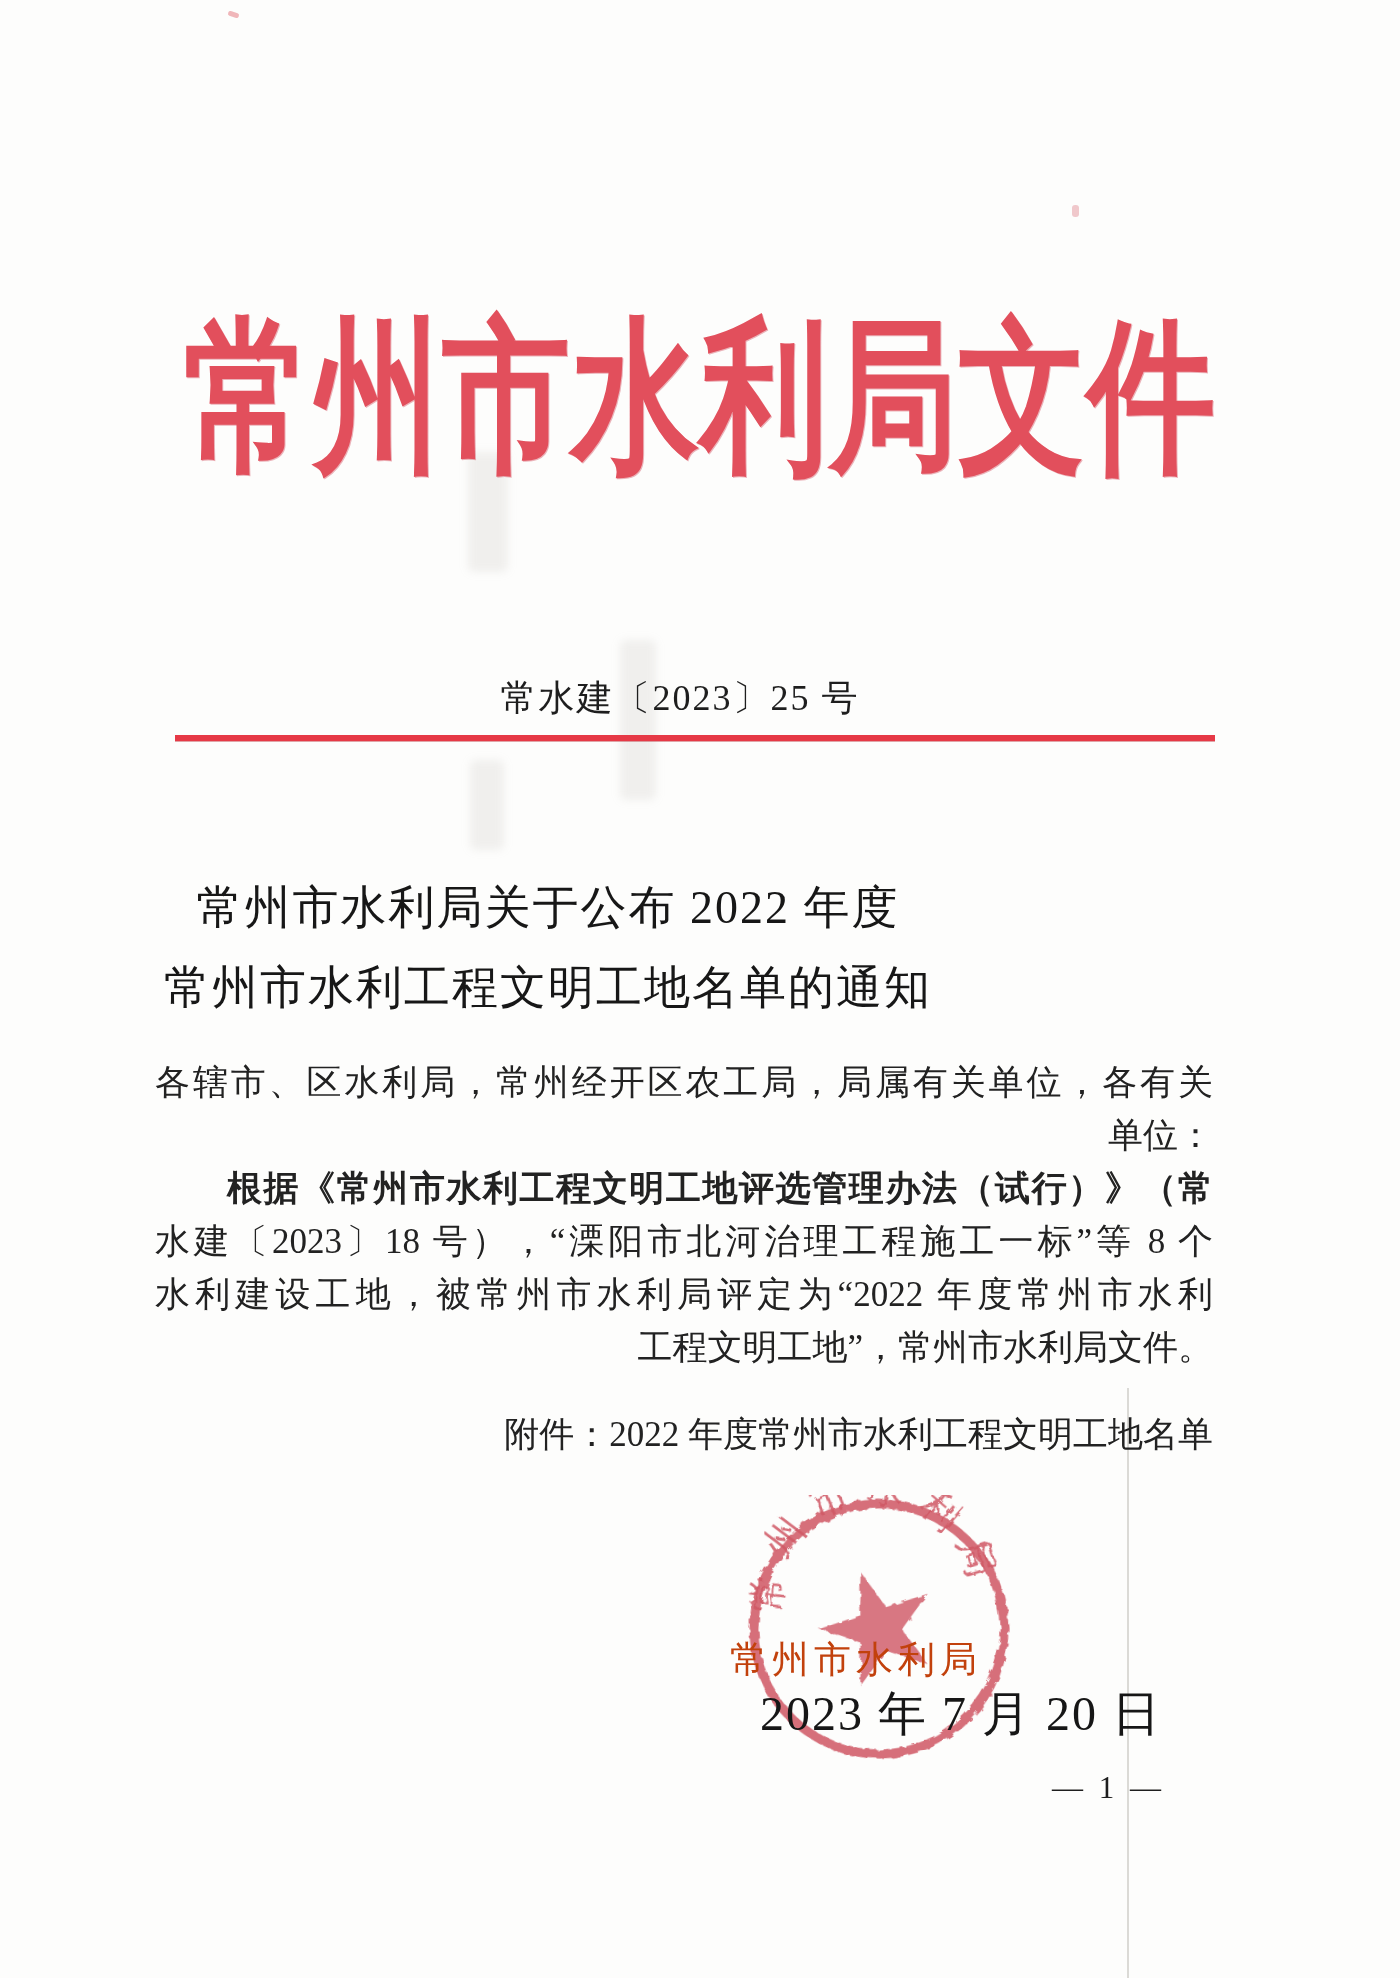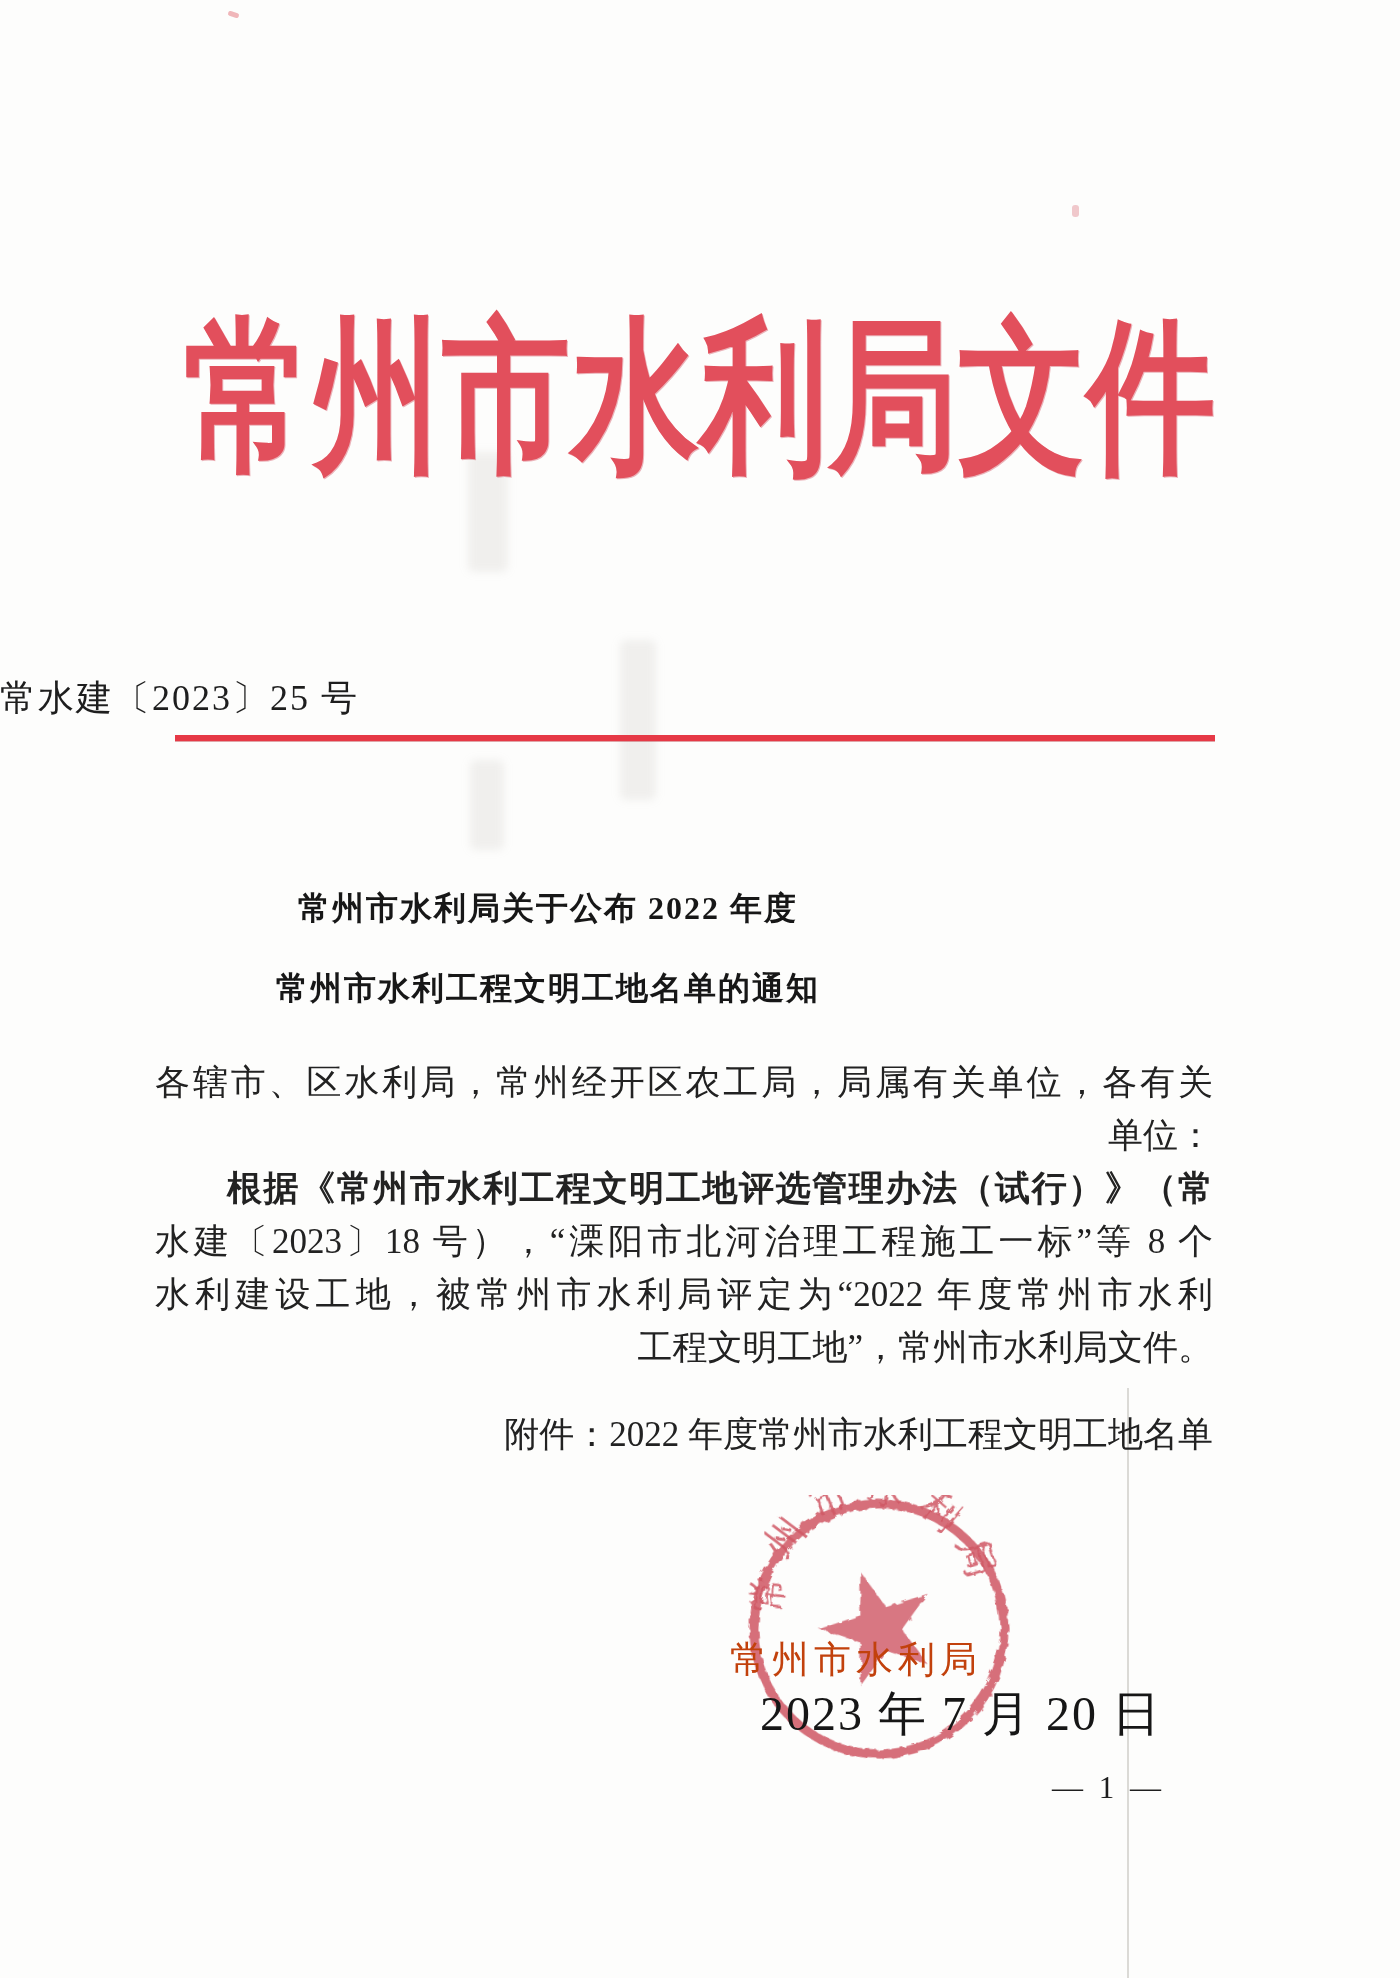--- a/index.html
+++ b/index.html
@@ -21,37 +21,37 @@
     color:#e24f5c;
     letter-spacing:1px;
     transform:scaleY(1.30);
     transform-origin:center center;
     white-space:nowrap;
     text-shadow:1px 1px 0 rgba(200,40,60,.35);
   }
   
   .doc-number{
     position:absolute;left:0;top:676px;width:1360px;
-    text-align:left;
+    text-align:center;
     font-size:36px;line-height:44px;
     color:#1e1e1e;
     letter-spacing:2px;
   }
   
   .red-rule{
     position:absolute;left:175px;top:735px;width:1040px;height:6px;
     background:#e63946;
     box-shadow:0 1px 0 rgba(180,30,40,.4);
   }
   
   .doc-title{
     position:absolute;left:0;top:868px;width:1096px;
     text-align:center;
-    font-weight:bold;
-    font-size:32px;line-height:80px;
+    font-weight:normal;
+    font-size:46px;line-height:80px;
     color:#171717;
     letter-spacing:2px;
   }
   
   .body-text{
     position:absolute;left:155px;top:1056px;width:1058px;
     font-size:35px;line-height:53px;
     color:#222;
   }
   .jline{text-align:justify;text-align-last:justify;}

